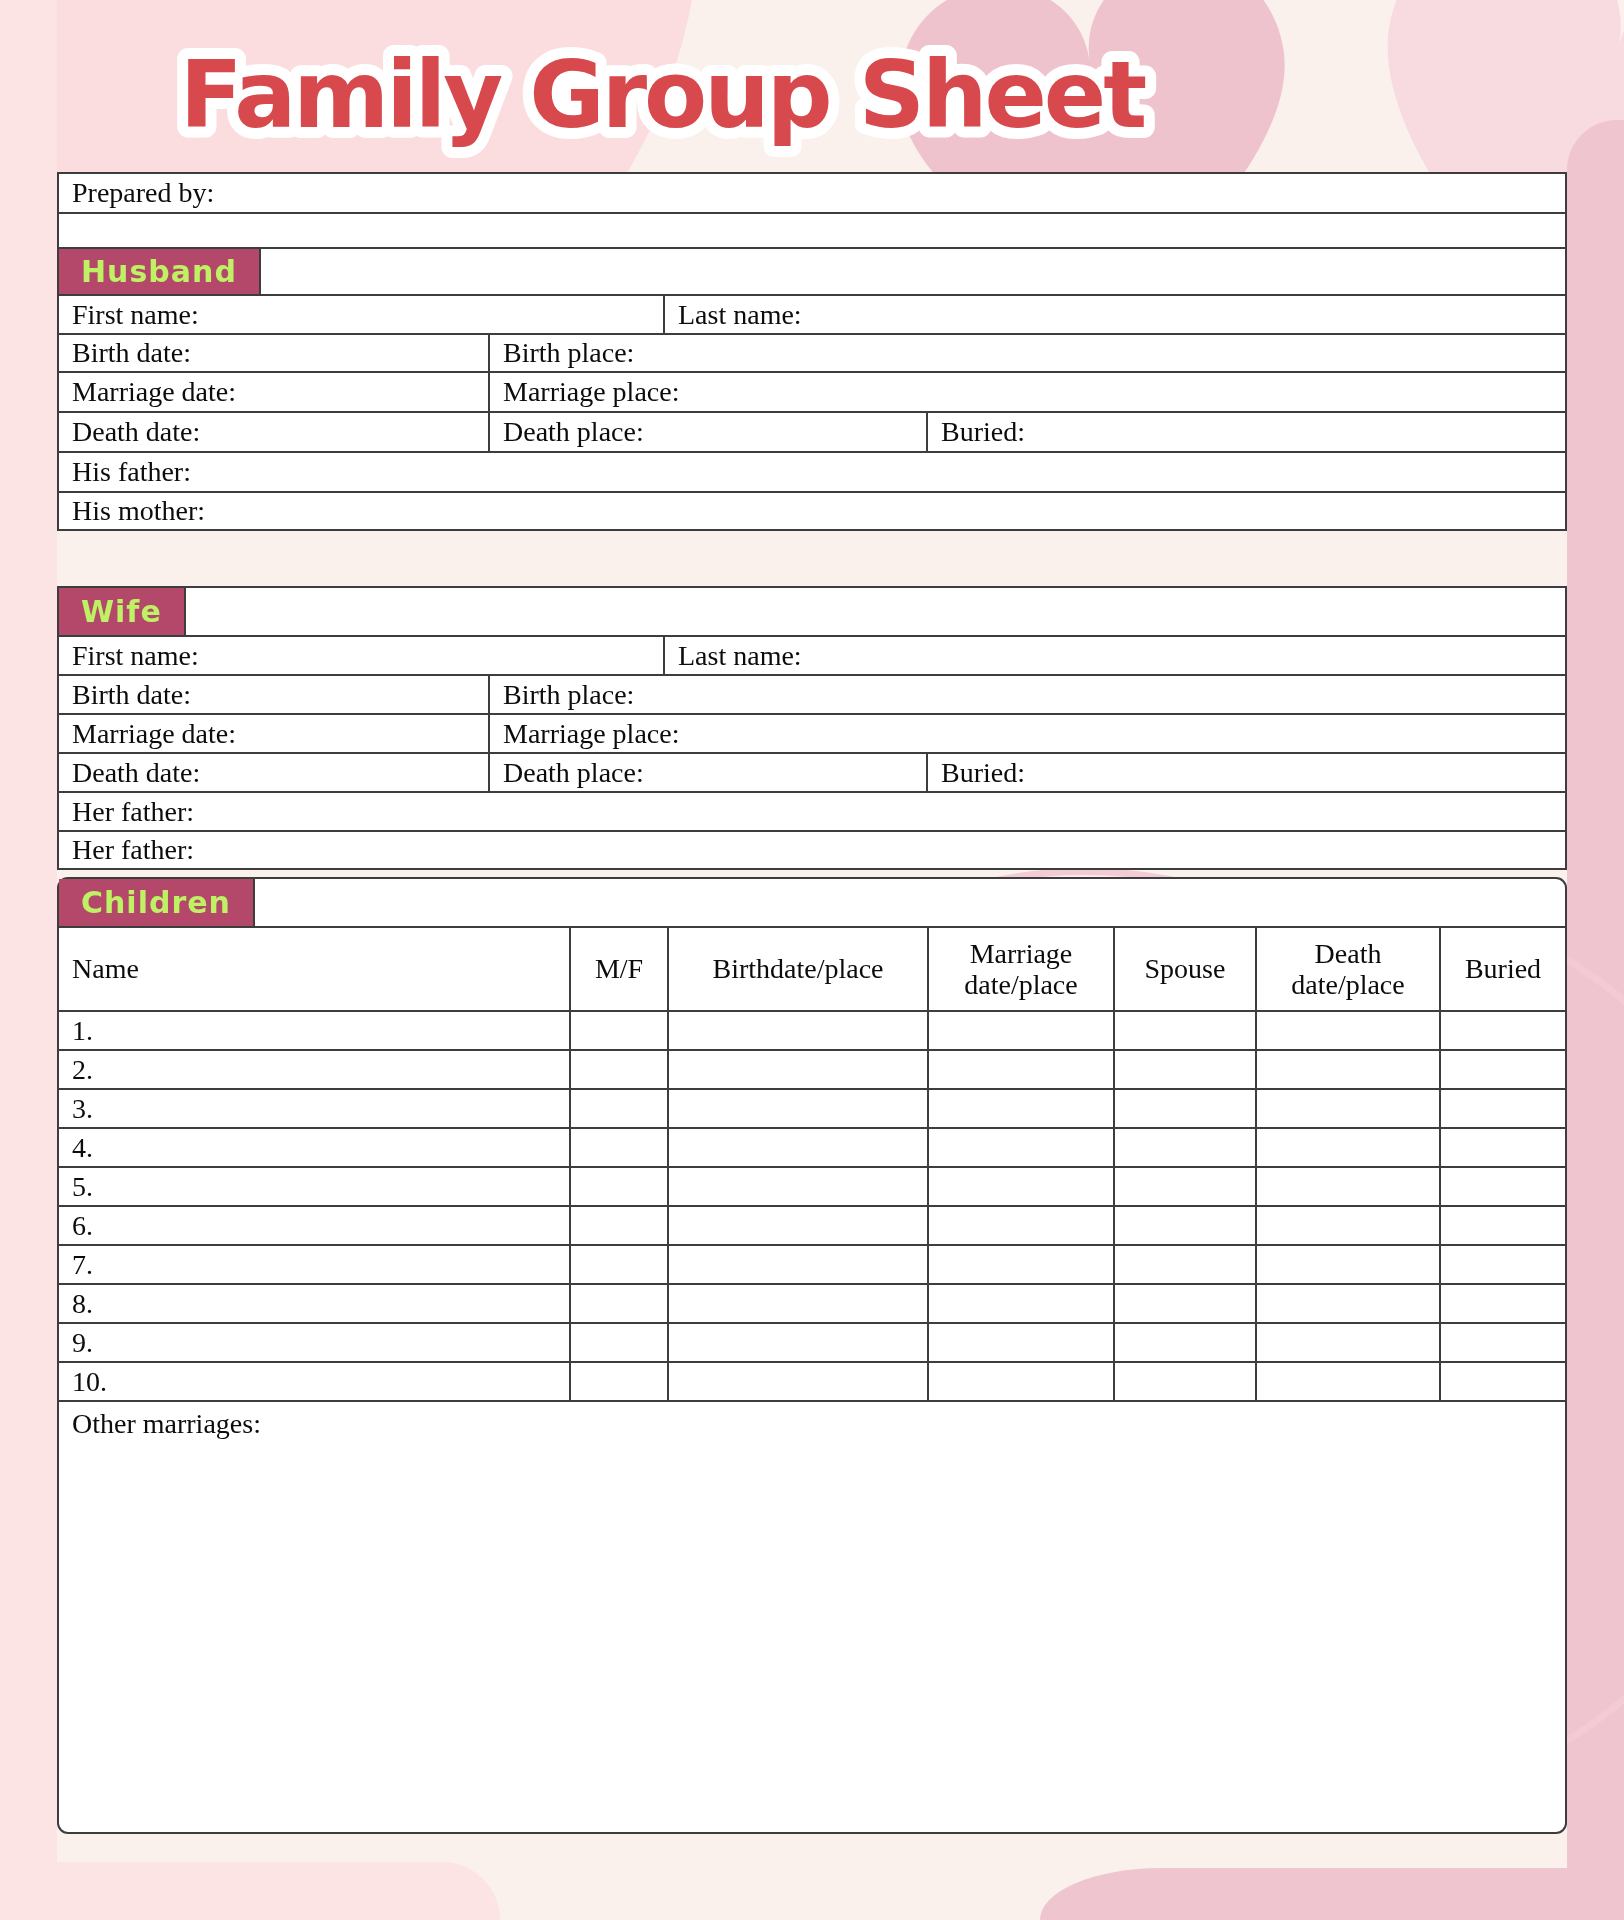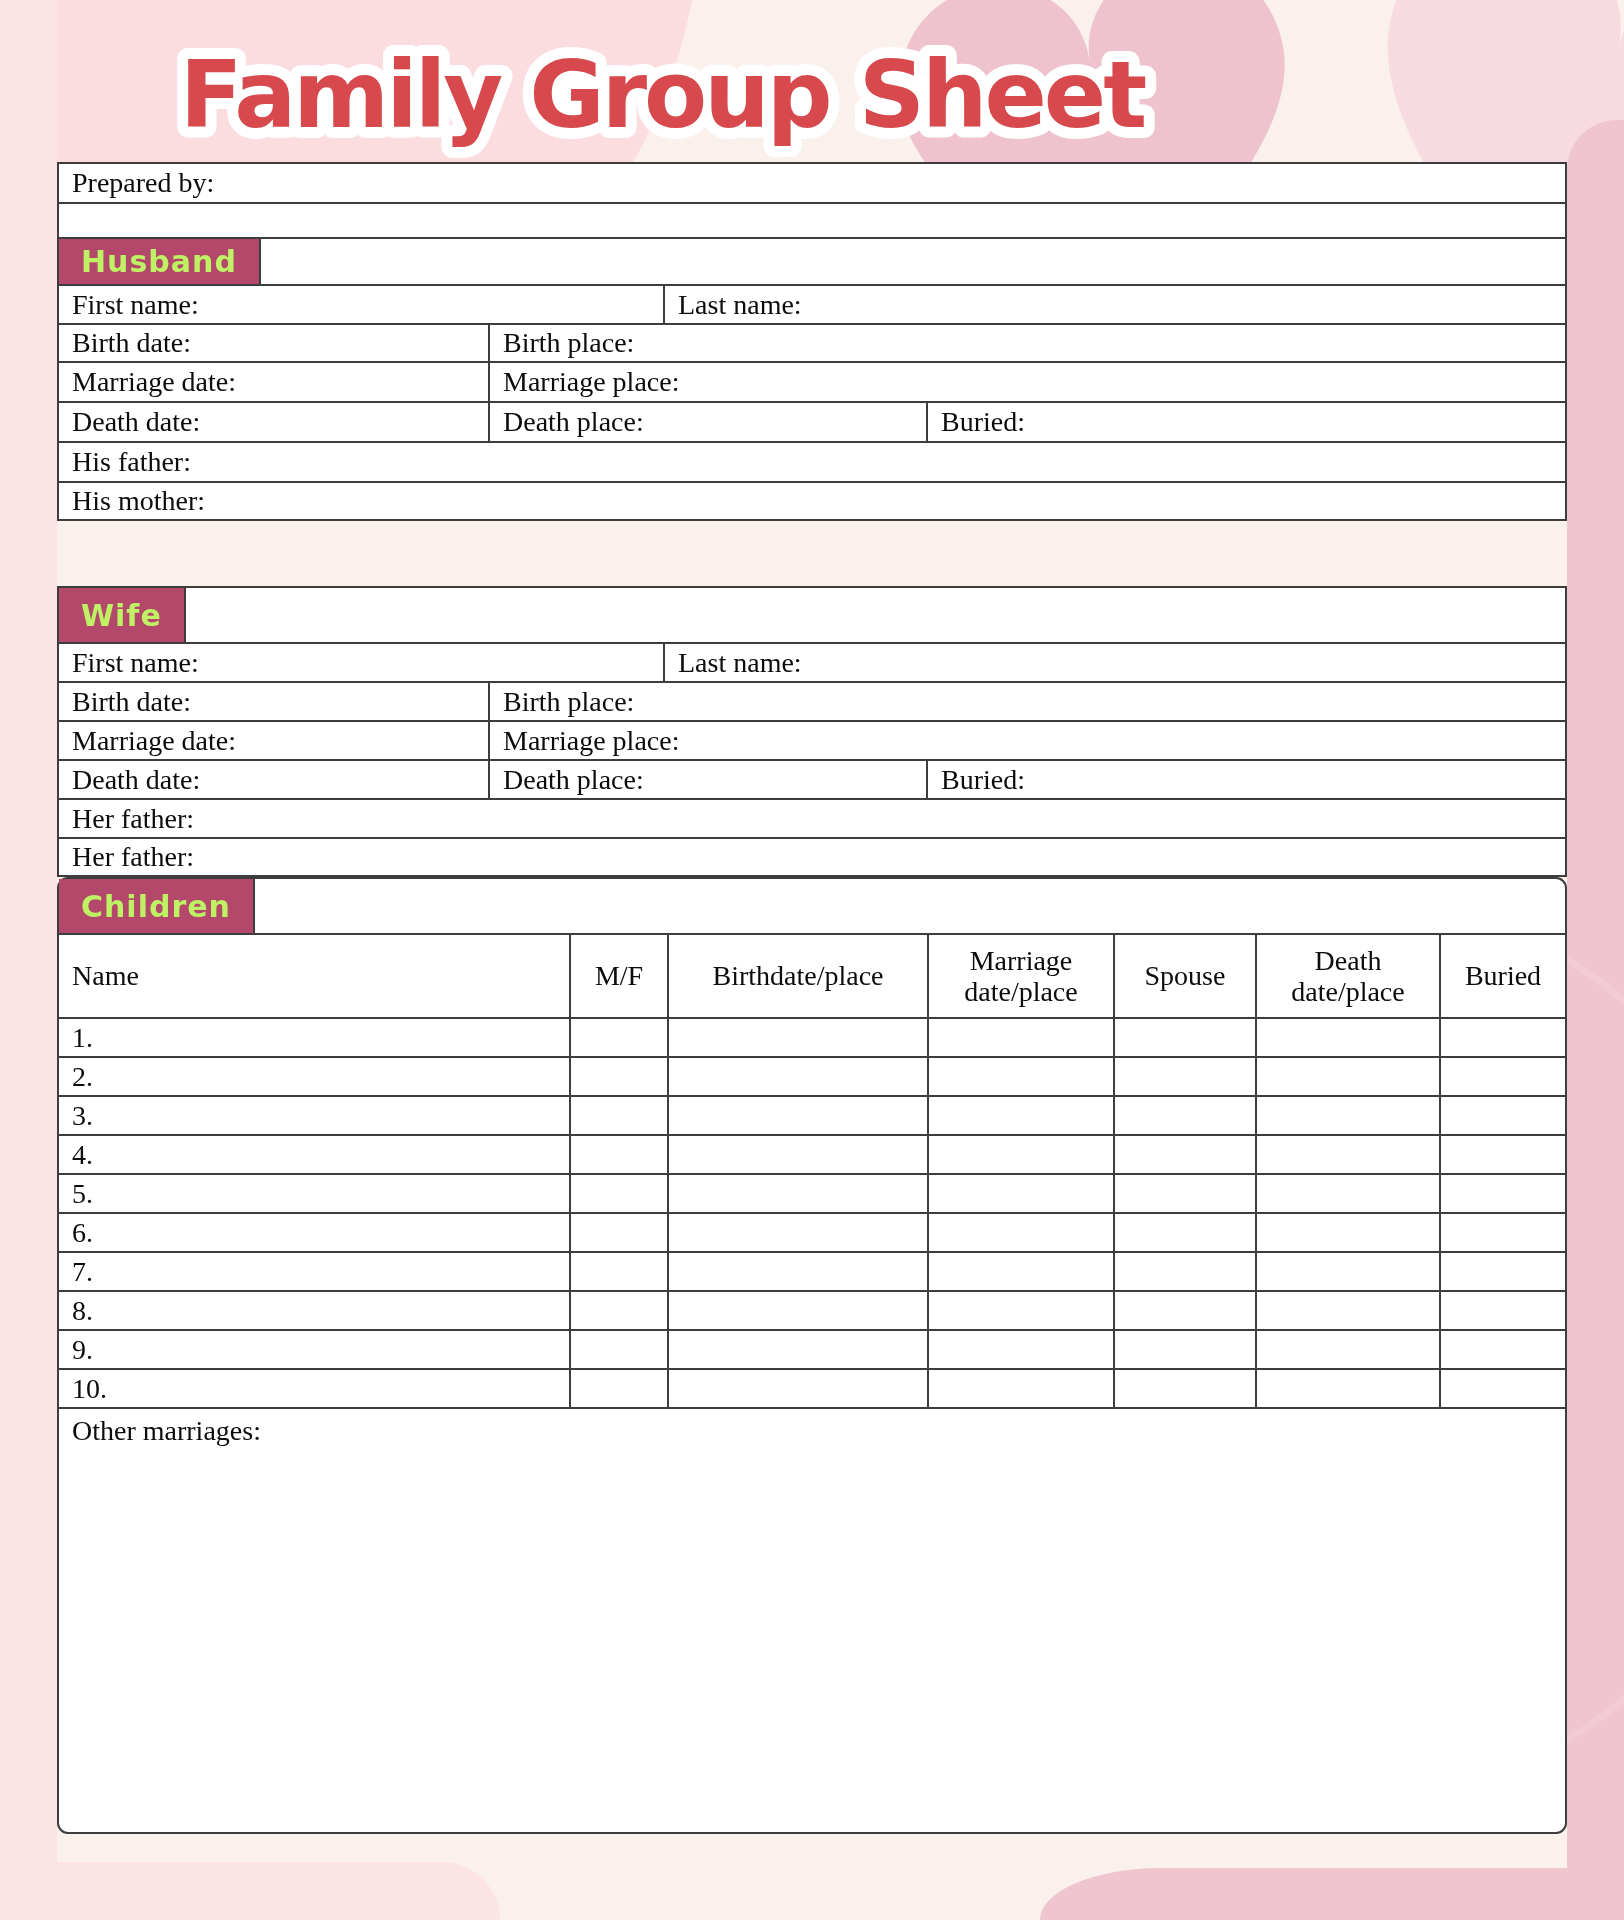--- a/index.html
+++ b/index.html
@@ -34,21 +34,21 @@
   .row { display:flex; box-sizing:border-box; border-top:2px solid #3d3d3d; align-items:stretch; }
   .row:first-child { border-top:0; }
   .cell {
     box-sizing:border-box; display:flex; align-items:center;
     padding-left:13px; font-size:28px; color:#0c0c0c; overflow:hidden;
   }
   .cell + .cell { border-left:2px solid #3d3d3d; }
 
   
   .h35{height:35px} .h38{height:38px} .h39{height:39px} .h40{height:40px}
-  .h42{height:54px} .h47{height:47px} .h84{height:84px} .h437{height:525px}
+  .h42{height:47px} .h47{height:47px} .h84{height:84px} .h437{height:525px}
 
   
   .hw-first { flex:0 0 604px; } .hw-rest { flex:1 1 auto; }
   .hw-date  { flex:0 0 429px; } .hw-dplace{ flex:0 0 438px; }
   .full { flex:1 1 auto; }
 
   
   .c1{flex:0 0 510px} .c2{flex:0 0 98px} .c3{flex:0 0 260px}
   .c4{flex:0 0 186px} .c5{flex:0 0 142px} .c6{flex:0 0 184px} .c7{flex:1 1 auto}
 
@@ -82,21 +82,21 @@
   <div class="deco bg-rightband"></div>
   <div class="deco bg-circle-outer"></div>
   <div class="deco bg-circle-2"></div>
   <div class="deco bg-bottompale"></div>
   <div class="deco bg-bottompink"></div>
 
   <svg class="title-svg" width="1420" height="170" viewBox="0 0 1420 170">
     <text x="582" y="122" text-anchor="middle" font-family="DejaVu Sans, sans-serif" font-weight="800" font-size="92" letter-spacing="-3" fill="#d7494d" stroke="#ffffff" stroke-width="22" paint-order="stroke" stroke-linejoin="round">Family Group Sheet</text>
   </svg>
 
-  <div class="tbl" style="top:162px;">
+  <div class="tbl" style="top:172px;">
     <div class="row h38">
       <div class="cell full">Prepared by:</div>
     </div>
     <div class="row h35">
       <div class="cell full"></div>
     </div>
     <div class="row h47">
       <div class="badge">Husband</div>
       <div class="cell full" style="border-left:0;"></div>
     </div>

